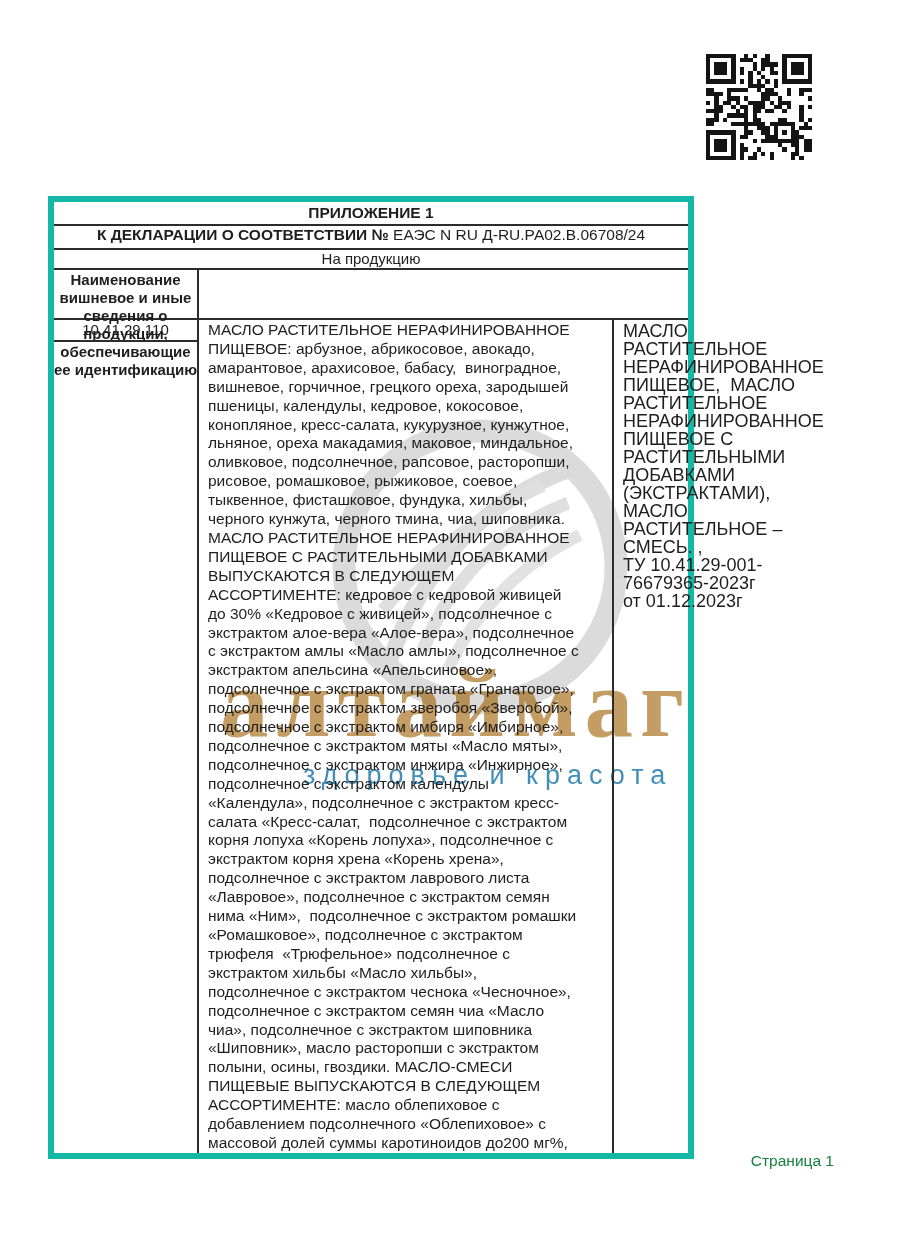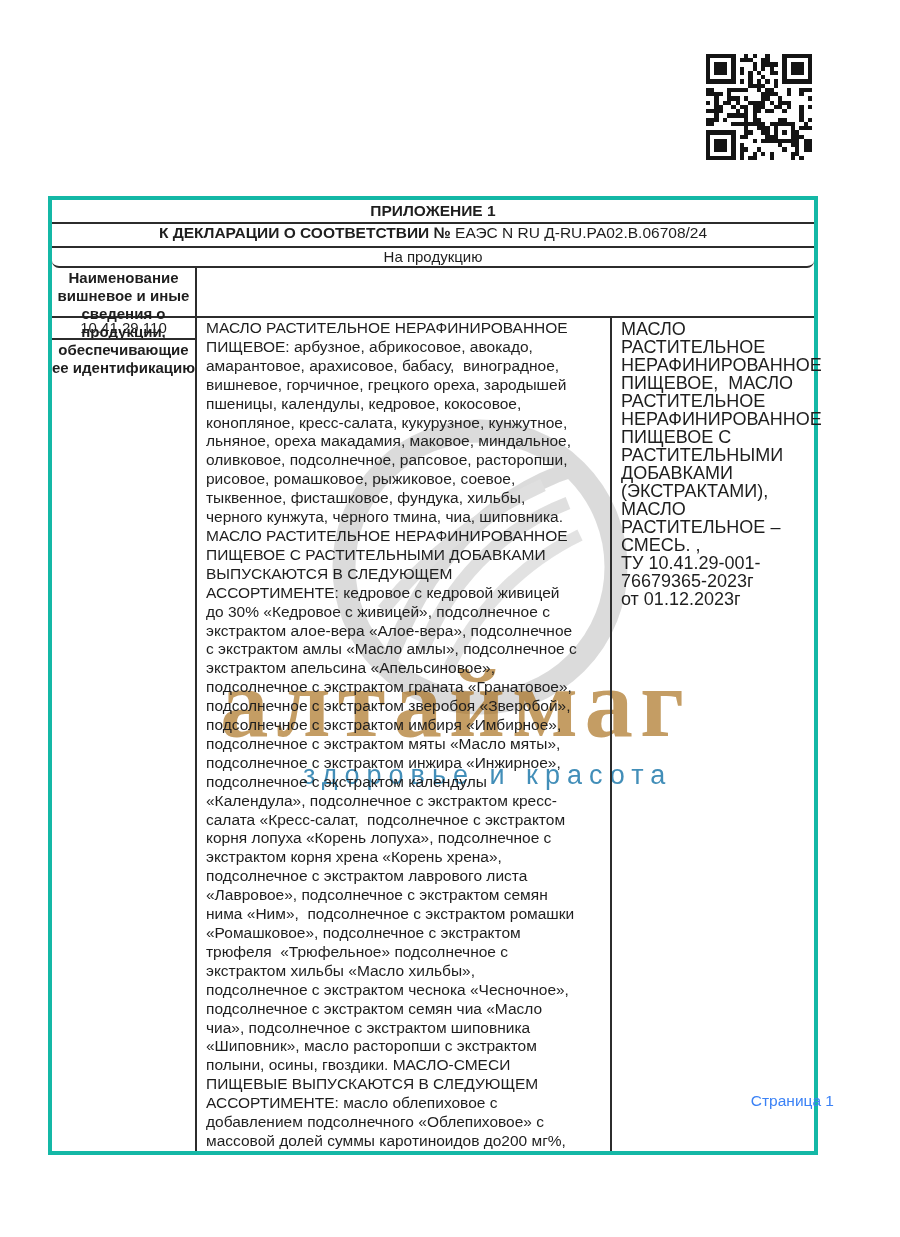--- a/index.html
+++ b/index.html
@@ -18,50 +18,50 @@
     font-family:Liberation Serif, serif;
   }
   .wm-tagline{
     left:303px;top:760px;font-size:27px;color:#0369a1;opacity:.75;
     letter-spacing:7px;white-space:nowrap;
   }
   
   .qr{position:absolute;left:706px;top:54px;width:106px;height:106px;z-index:2;}
   
   .doc-table{
-    position:absolute;left:48px;top:196px;width:770px;z-index:1;
-    border:4px solid #14b8a6;box-sizing:border-box;background:transparent;
+    position:absolute;left:48px;top:196px;width:646px;z-index:1;
+    border:6px solid #14b8a6;box-sizing:border-box;background:transparent;
     font-size:15px;line-height:1.2;
   }
   .t-row{border-bottom:2px solid #2c2c2c;box-sizing:border-box;}
   .t-row:last-child{border-bottom:none;}
   .row-title{height:24px;display:flex;align-items:center;justify-content:center;font-weight:bold;font-size:15.5px;}
   .row-decl{height:24px;display:flex;align-items:flex-start;justify-content:center;font-size:15.5px;white-space:pre;}
   .row-decl .lbl{font-weight:bold;}
-  .row-sub{height:20px;display:flex;align-items:center;justify-content:center;font-size:15px;border-radius:7px;}
+  .row-sub{height:20px;display:flex;align-items:center;justify-content:center;font-size:15px;}
   .grid{display:grid;grid-template-columns:145px 415px 1fr;}
   .c{box-sizing:border-box;}
   .vline-r{border-right:2px solid #2c2c2c;}
   
   .row-head{height:50px;}
   .head-col1{display:flex;flex-direction:column;}
   .head-col1 .h1a{height:19px;border-bottom:2px solid #2c2c2c;padding:0 0 0 10px;font-weight:bold;display:flex;align-items:center;}
   .head-col1 .h1b{flex:1;padding:2px 0 0 10px;font-weight:bold;}
   .head-center{font-weight:bold;text-align:center;display:flex;align-items:flex-start;justify-content:center;padding-top:1px;}
   .head-center .inner{max-width:370px;}
   .head-docs .inner{max-width:226px;}
   
   .row-body{min-height:832px;}
   .body-col1{text-align:center;}
   .okpd{height:22px;border-bottom:2px solid #2c2c2c;display:flex;align-items:center;justify-content:center;box-sizing:border-box;}
   .tnved{padding-top:2px;line-height:21px;white-space:pre-wrap;}
   .body-col2{padding:1px 4px 0 9px;font-size:15.5px;line-height:18.9px;white-space:pre-wrap;}
   .body-col3{padding:2px 2px 0 9px;font-size:18px;line-height:18px;white-space:pre-wrap;}
   
-  .page-num{position:absolute;right:66px;top:1092px;font-size:15.5px;color:#3b82f6;z-index:1;}
+  .page-num{position:absolute;right:66px;top:1152px;font-size:15.5px;color:#15803d;z-index:1;}
 </style>
 </head>
 <body>
 
 <svg class="wm wm-logo" viewBox="0 0 305 305" fill="none" xmlns="http://www.w3.org/2000/svg">
   <circle cx="152" cy="152" r="136" stroke="#bfbfbf" stroke-width="23" fill="none"></circle>
   <path d="M60 250 C 95 150, 160 80, 250 52" stroke="#bfbfbf" stroke-width="16" fill="none"></path>
   <path d="M95 235 C 120 170, 170 115, 240 88" stroke="#c6c6c6" stroke-width="13" fill="none"></path>
   <path d="M55 195 C 100 140, 150 100, 215 70" stroke="#c6c6c6" stroke-width="13" fill="none"></path>
   <path d="M120 255 C 145 200, 190 150, 252 120" stroke="#cccccc" stroke-width="12" fill="none"></path>

